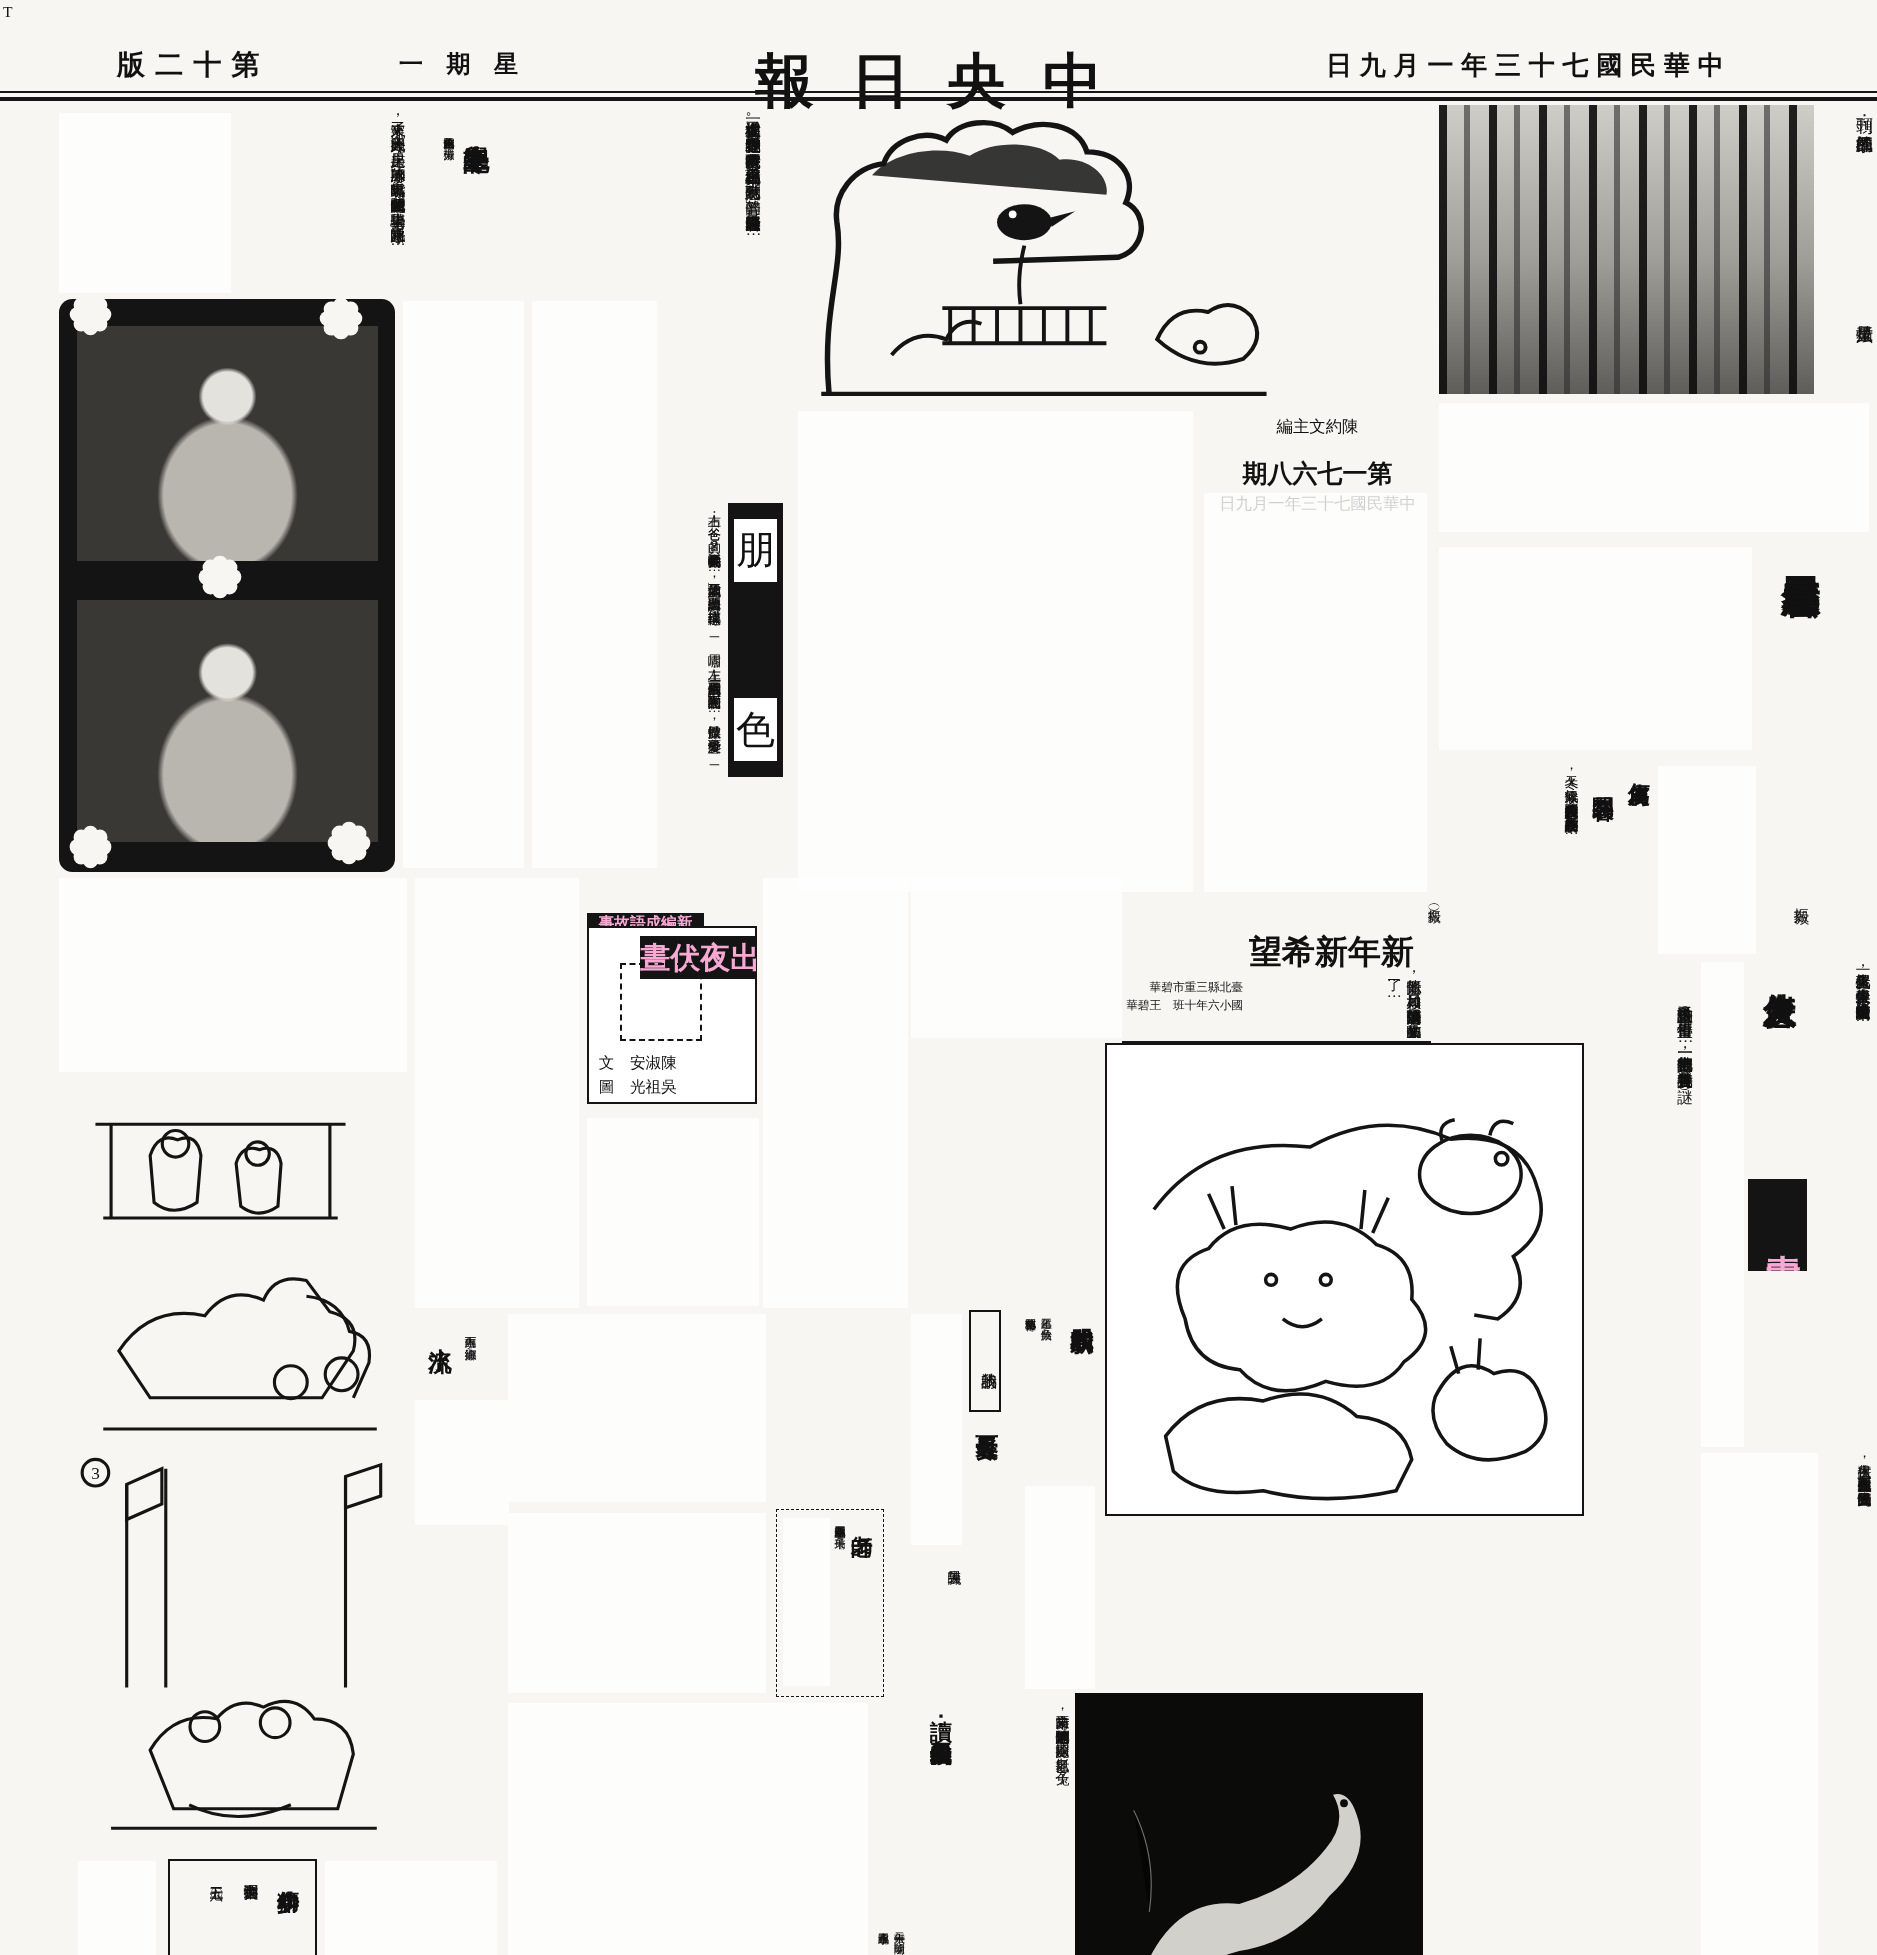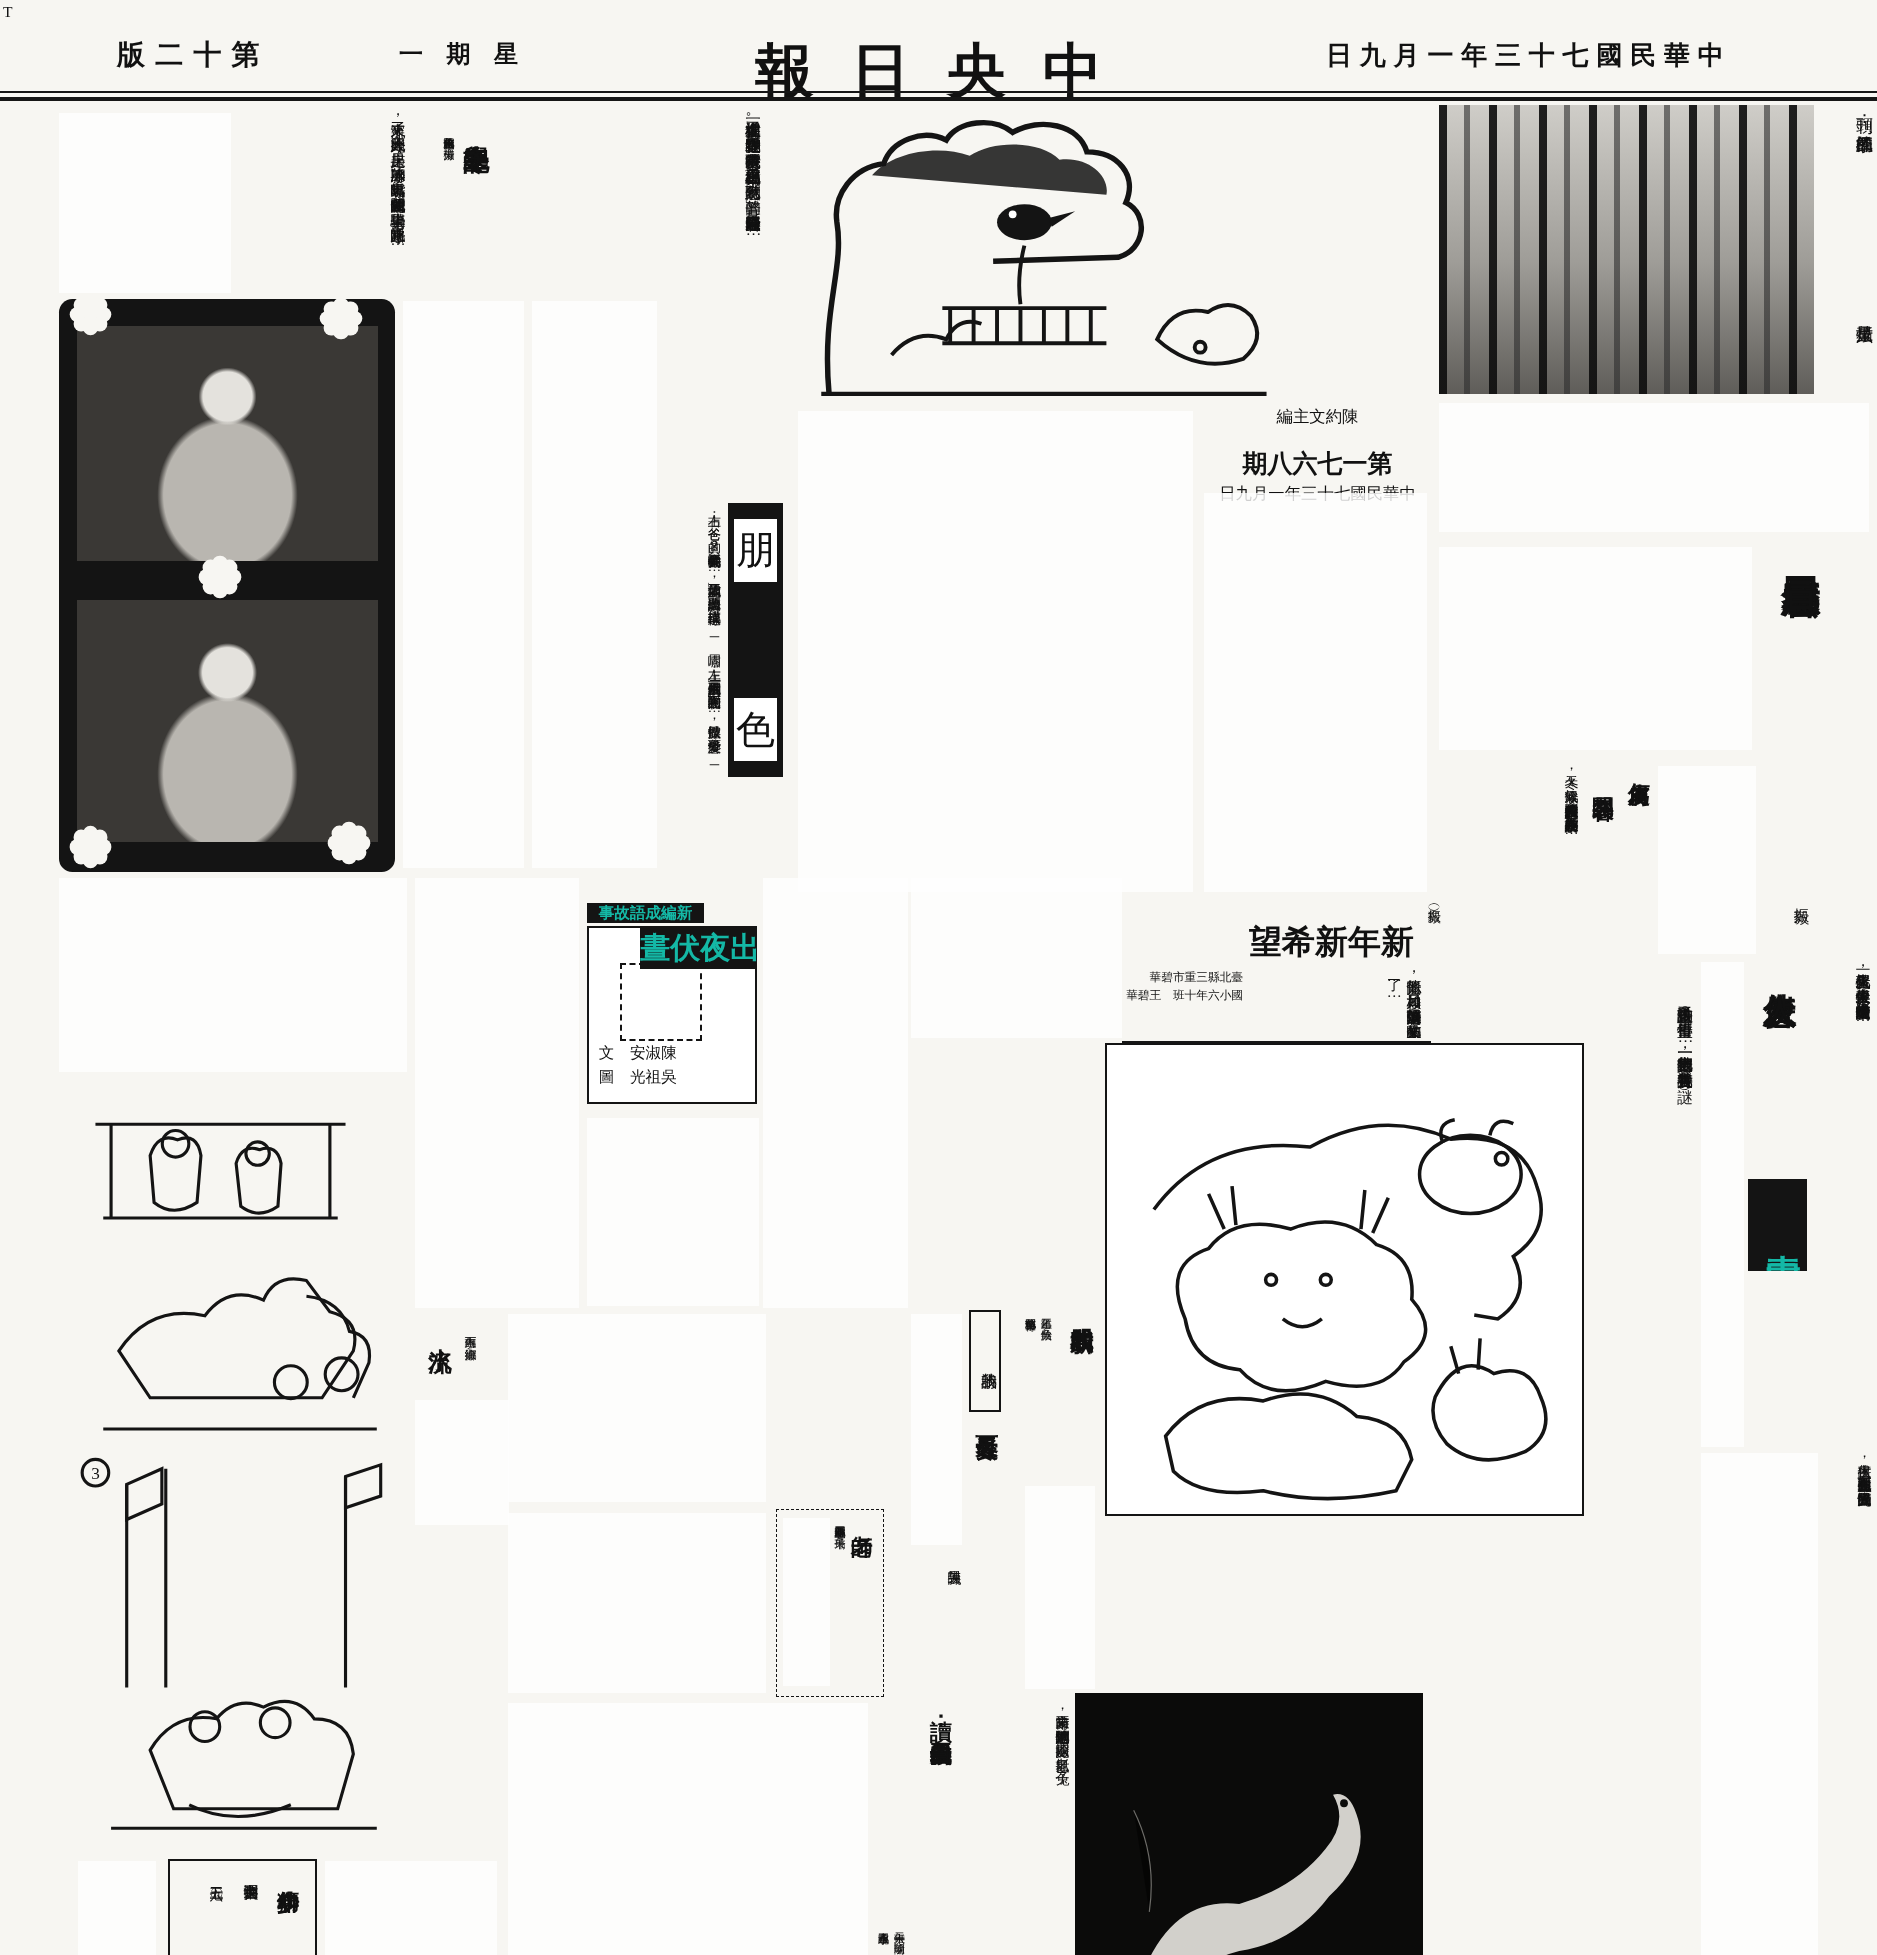--- a/index.html
+++ b/index.html
@@ -18,23 +18,23 @@
        repeating-linear-gradient(90deg,rgba(15,15,15,.92) 0 7.8px,rgba(0,0,0,0) 7.8px 25px,
                                  rgba(45,45,45,.6) 25px 30.5px,rgba(0,0,0,0) 30.5px 50px),
        linear-gradient(180deg,#cfcdc8 0%,#9e9c97 55%,#5f5d59 100%);}
   .photo-gray{background:
        radial-gradient(circle at 50% 30%,#e4e2dd 0 11%,rgba(0,0,0,0) 13%),
        radial-gradient(ellipse at 50% 72%,#b9b6b0 0 30%,rgba(0,0,0,0) 33%),
        #3a3835;}
   .flower{position:absolute;width:15.6px;height:15.6px;border-radius:50%;background:#f7f6f2;
        box-shadow:13.3px 0 0 #f7f6f2,-13.3px 0 0 #f7f6f2,0 13.3px 0 #f7f6f2,0 -13.3px 0 #f7f6f2,
                   9.4px 9.4px 0 #f7f6f2,-9.4px 9.4px 0 #f7f6f2,9.4px -9.4px 0 #f7f6f2,-9.4px -9.4px 0 #f7f6f2;}
-  .inv{background:#141414;color:#14b8a6;}
+  .inv{background:#141414;color:#f9a8d4;}
   .boxed{border:2.3px solid #141414;}
-  .rtl-line{white-space:nowrap;}
+  .rtl-line{white-space:nowrap;margin-top:10px;}
 </style>
 </head>
 <body>
 
 <div id="page">
 
   <span class="abs" style="left:3.1px;top:3.1px;font-size:15.6px;">T</span>
   <span class="abs rtl-line b" style="left:117px;top:36px;font-size:28px;letter-spacing:10.2px;">版二十第</span>
   <span class="abs rtl-line b" style="left:399px;top:38px;font-size:24px;letter-spacing:23.5px;font-family:Liberation Serif, serif;">一期星</span>
   <span class="abs rtl-line b" style="left:755px;top:32px;font-size:59px;letter-spacing:37px;">報日央中</span>

